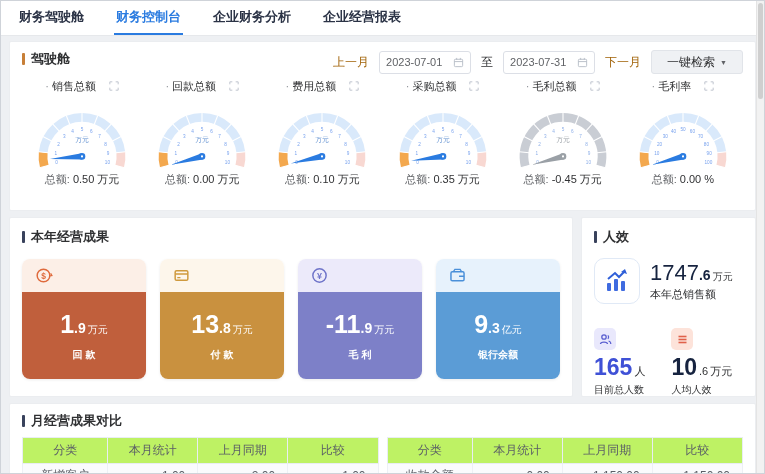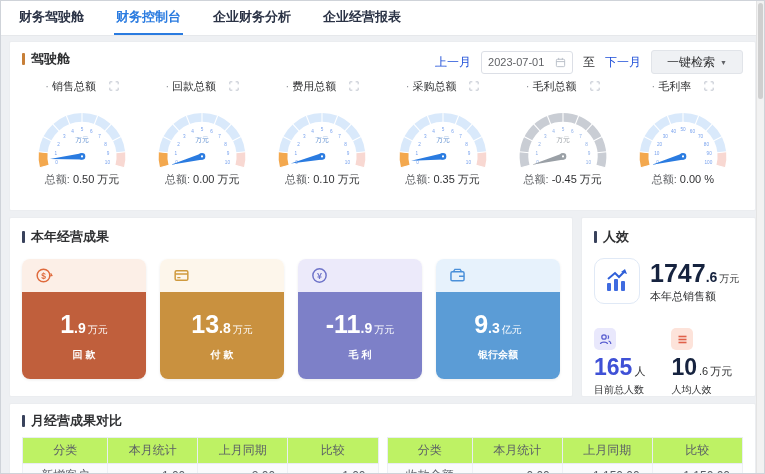--- a/index.html
+++ b/index.html
@@ -18,21 +18,21 @@
   .card { background:#fff; border:1px solid #ebedf0; border-radius:2px; }
   .sec-head { display:flex; align-items:center; }
   .sec-bar { width:3px; height:12px; background:#c77f38; margin-right:6px; border-radius:1px; }
   .sec-bar.dark { background:#39425c; }
   .sec-title { font-size:13px; font-weight:bold; color:#303133; }
 
   
   .cockpit { margin:5px 8px 0 8px; height:170px; padding:8px 12px; }
   .cockpit-head { display:flex; align-items:flex-start; justify-content:space-between; height:26px; }
   .controls { display:flex; align-items:center; gap:10px; }
-  .ctl-text { font-size:12px; color:#1d4ed8; cursor:pointer; }
+  .ctl-text { font-size:12px; color:#a16207; cursor:pointer; }
   .date-box { width:92px; height:23px; border:1px solid #dcdfe6; border-radius:3px; background:#fff;
               display:flex; align-items:center; justify-content:space-between; padding:0 6px;
               font-size:11px; color:#606266; cursor:pointer; }
   .to-label { font-size:12px; color:#303133; }
   .search-btn { height:24px; padding:0 15px; background:#eff1f4; border:1px solid #e1e4e9;
                 border-radius:3px; font-size:12px; color:#303133; display:flex; align-items:center;
                 gap:5px; cursor:pointer; }
   .caret { font-size:7px; color:#606266; }
   .gauge-row { display:flex; margin-top:2px; }
   .gauge-col { width:16.666%; text-align:center; }
@@ -55,21 +55,21 @@
   .stat-int { font-size:25px; font-weight:bold; }
   .stat-dec { font-size:14px; font-weight:bold; }
   .stat-unit { font-size:10px; margin-left:2px; }
   .stat-label { color:#fff; font-size:10px; font-weight:bold; }
 
   .eff { width:182px; padding:10px 12px; }
   .eff-top { display:flex; align-items:center; gap:10px; margin-top:12px; }
   .trend-box { width:46px; height:46px; border:1px solid #e0e9f6; border-radius:10px;
                display:flex; align-items:center; justify-content:center; background:#fff; }
   .eff-val { display:flex; align-items:baseline; color:#16233f; }
-  .eff-int { font-size:25px; font-weight:bold; }
+  .eff-int { font-size:22px; font-weight:normal; }
   .eff-dec { font-size:14px; font-weight:bold; }
   .eff-unit { font-size:10px; color:#303133; margin-left:2px; }
   .eff-label { font-size:11px; color:#303133; margin-top:1px; }
   .eff-row { display:flex; margin-top:24px; gap:26px; }
   .badge { width:22px; height:22px; border-radius:5px; display:flex; align-items:center; justify-content:center; }
   .badge.purple { background:#e9e8fc; }
   .badge.red { background:#fde3da; }
   .eff-num { display:flex; align-items:baseline; margin-top:4px; }
   .eff-num .big { font-size:23px; font-weight:bold; color:#16233f; }
   .eff-num .big.blue { color:#3f51d6; }
@@ -116,20 +116,29 @@
         <div class="date-box">
           <span>2023-07-01</span>
           <svg width="11" height="11" viewBox="0 0 12 12">
               <rect x="1.5" y="2.5" width="9" height="8" rx="1" fill="none" stroke="#b6bcc6" stroke-width="1"></rect>
               <line x1="1.5" y1="5" x2="10.5" y2="5" stroke="#b6bcc6" stroke-width="1"></line>
               <line x1="4" y1="1" x2="4" y2="3" stroke="#b6bcc6" stroke-width="1"></line>
               <line x1="8" y1="1" x2="8" y2="3" stroke="#b6bcc6" stroke-width="1"></line>
             </svg>
         </div>
         <span class="to-label">至</span>
+        <div class="date-box">
+          <span>2023-07-31</span>
+          <svg width="11" height="11" viewBox="0 0 12 12">
+              <rect x="1.5" y="2.5" width="9" height="8" rx="1" fill="none" stroke="#b6bcc6" stroke-width="1"></rect>
+              <line x1="1.5" y1="5" x2="10.5" y2="5" stroke="#b6bcc6" stroke-width="1"></line>
+              <line x1="4" y1="1" x2="4" y2="3" stroke="#b6bcc6" stroke-width="1"></line>
+              <line x1="8" y1="1" x2="8" y2="3" stroke="#b6bcc6" stroke-width="1"></line>
+            </svg>
+        </div>
         <span class="ctl-text">下一月</span>
         <div class="search-btn">
           <span>一键检索</span>
           <span class="caret">▼</span>
         </div>
       </div>
     </div>
     <div class="gauge-row">
         <div class="gauge-col">
           <div class="g-title">

